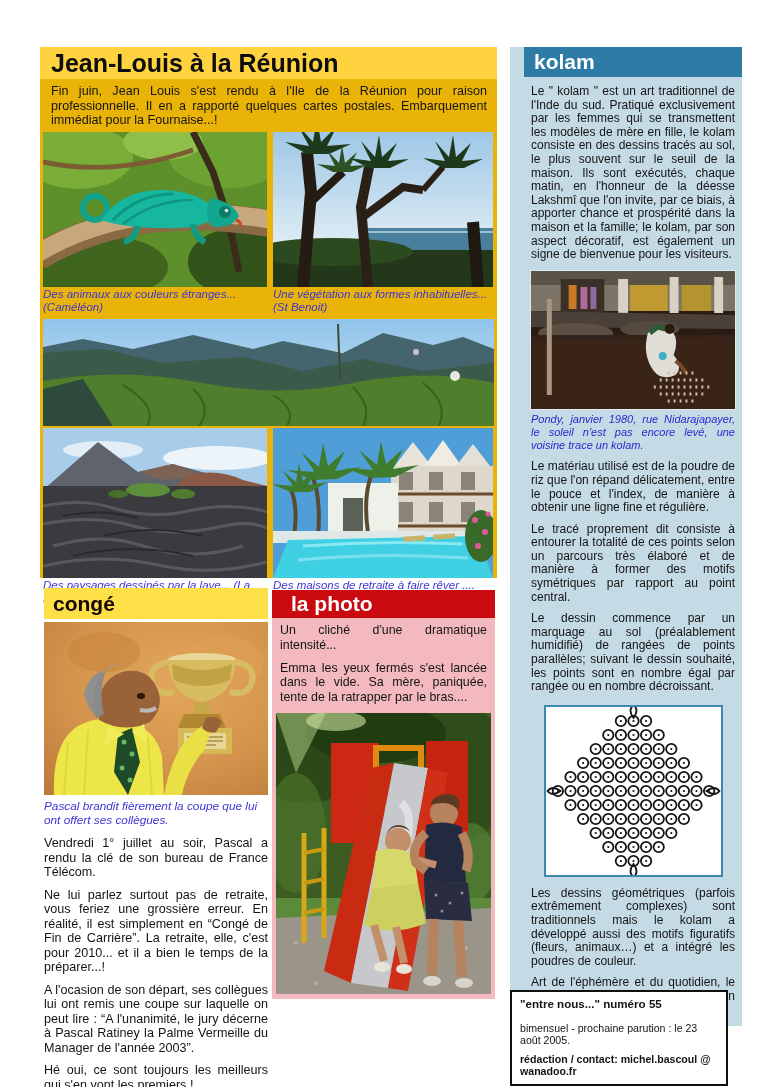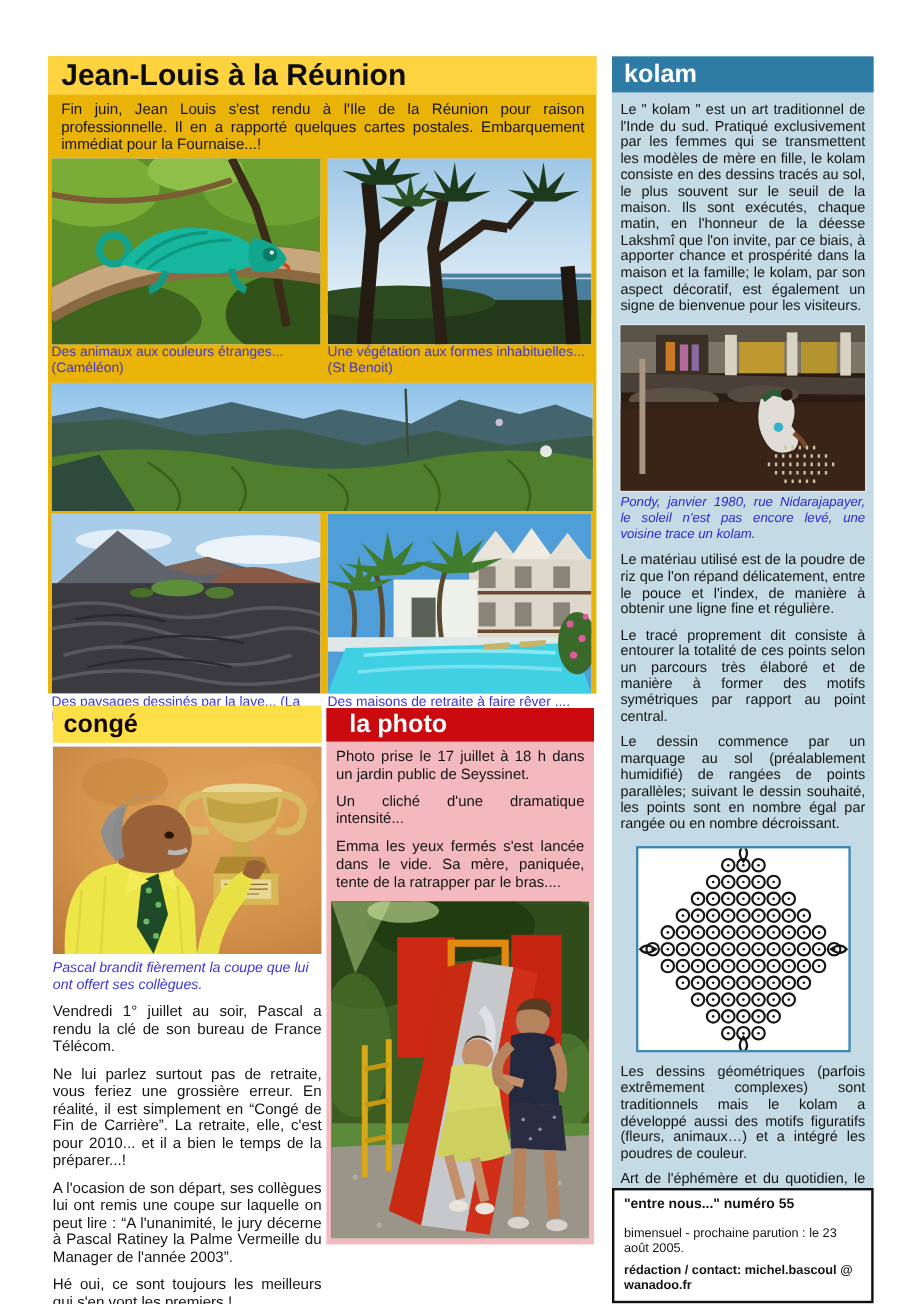--- a/index.html
+++ b/index.html
@@ -11,31 +11,31 @@
   .figure{margin:0;overflow:hidden;background:#ccc;}
   .figure svg{display:block;width:100%;height:100%;}
 
   
   .sec-reunion{left:40px;top:47px;width:457px;height:531px;background:#eab308;}
   .band-yellow{height:32px;background:#FFD23F;padding-left:11px;}
   .band-yellow h1{font-size:25px;color:#0d0d0d;}
   .intro{font-size:12.6px;line-height:14.6px;text-align:justify;margin:5px 10px 4px 11px;}
   .prow{display:flex;gap:6px;padding:0 3px;}
   .caps{display:flex;gap:6px;padding:1px 3px 2px;}
-  .caption{color:#3C35D6;font-size:11.5px;line-height:13px;}
+  .caption{font-style:italic;color:#3C35D6;font-size:11.5px;line-height:13px;}
   .cap-l{width:224px;}.cap-r{width:220px;}
   .pano-wrap{padding:3px 3px 2px;}
   .f-cham{width:224px;height:155px;}
   .f-veg{width:220px;height:155px;}
   .f-pano{width:451px;height:107px;}
   .f-lava{width:224px;height:150px;}
   .f-pool{width:220px;height:150px;}
 
   
-  .sec-kolam{left:510px;top:47px;width:218px;background:#C4DAE4;padding-bottom:9px;}
+  .sec-kolam{left:510px;top:47px;width:218px;background:#C4DAE4;padding-bottom:9px;padding-left:14px;}
   .band-teal{height:30px;background:#2E7CA6;padding-left:10px;}
   .band-teal h2{font-size:21px;color:#ffffff;}
   .sec-kolam p.kp{font-size:12px;line-height:13.6px;text-align:justify;margin:0 7px 8px;}
   .sec-kolam p.first{margin-top:8px;}
   .kphoto{width:204px;height:138px;margin:0 auto 3px;border:1px solid #dfe9ee;}
   .kcaption{font-style:italic;color:#2B28CF;font-size:11px;line-height:13.2px;margin:0 7px 8px;text-align:justify;}
   .kdiagram{display:block;width:175px;height:168px;background:#fff;border:2px solid #3F87AE;margin:11px auto 10px;}
 
   
   .sec-conge{left:44px;top:588px;width:224px;}
@@ -523,21 +523,20 @@
     <p class="body">Vendredi 1° juillet au soir, Pascal a rendu la clé de son bureau de France Télécom.</p>
     <p class="body">Ne lui parlez surtout pas de retraite, vous feriez une grossière erreur. En réalité, il est simplement en “Congé de Fin de Carrière”. La retraite, elle, c'est pour 2010... et il a bien le temps de la préparer...!</p>
     <p class="body">A l'ocasion de son départ, ses collègues lui ont remis une coupe sur laquelle on peut lire : “A l'unanimité, le jury décerne à Pascal Ratiney la Palme Vermeille du Manager de l'année 2003”.</p>
     <p class="body">Hé oui, ce sont toujours les meilleurs qui s'en vont les premiers !</p>
   </section>
 
   <section class="abs sec-laphoto">
     <div class="band band-red">
       <h2>la photo</h2>
     </div>
-    <p class="lp">Photo prise le 17 juillet à 18 h dans un jardin public de Seyssinet.</p>
     <p class="lp">Un cliché d'une dramatique intensité...</p>
     <p class="lp">Emma les yeux fermés s'est lancée dans le vide. Sa mère, paniquée, tente de la ratrapper par le bras....</p>
     <figure class="figure f-slide">
       <svg viewBox="0 0 215 281" preserveAspectRatio="none">
         <rect width="215" height="281" fill="#3c5c22"></rect>
         <ellipse cx="30" cy="40" rx="60" ry="50" fill="#2c4718"></ellipse>
         <ellipse cx="180" cy="60" rx="55" ry="70" fill="#2f4c1a"></ellipse>
         <ellipse cx="100" cy="20" rx="70" ry="30" fill="#223c12"></ellipse>
         <ellipse cx="20" cy="120" rx="30" ry="60" fill="#4a7329" opacity="0.7"></ellipse>
         <ellipse cx="195" cy="150" rx="25" ry="40" fill="#5a8a3a" opacity="0.6"></ellipse>

